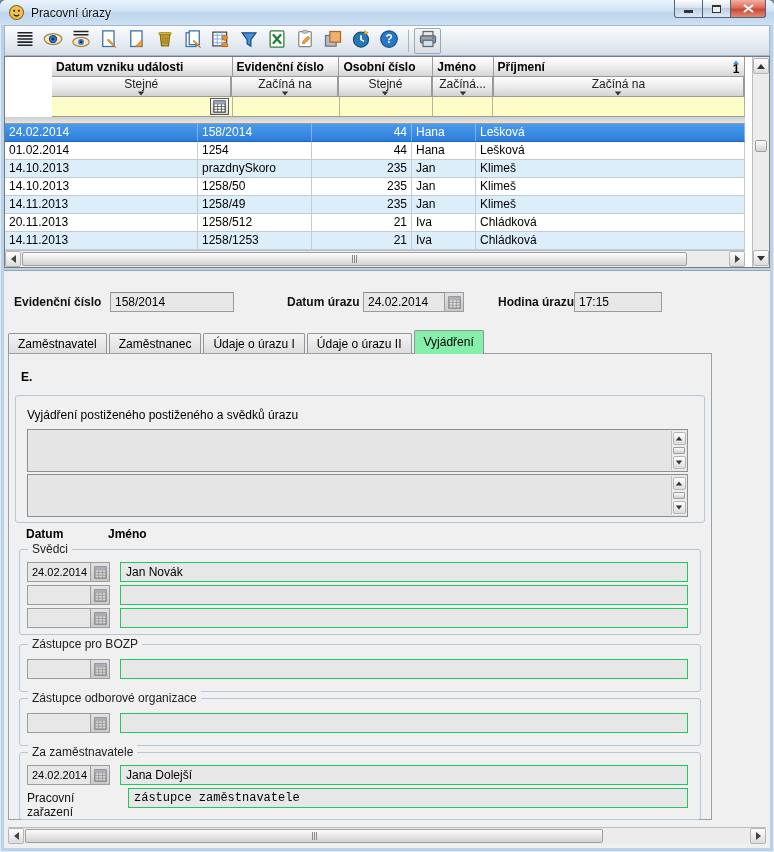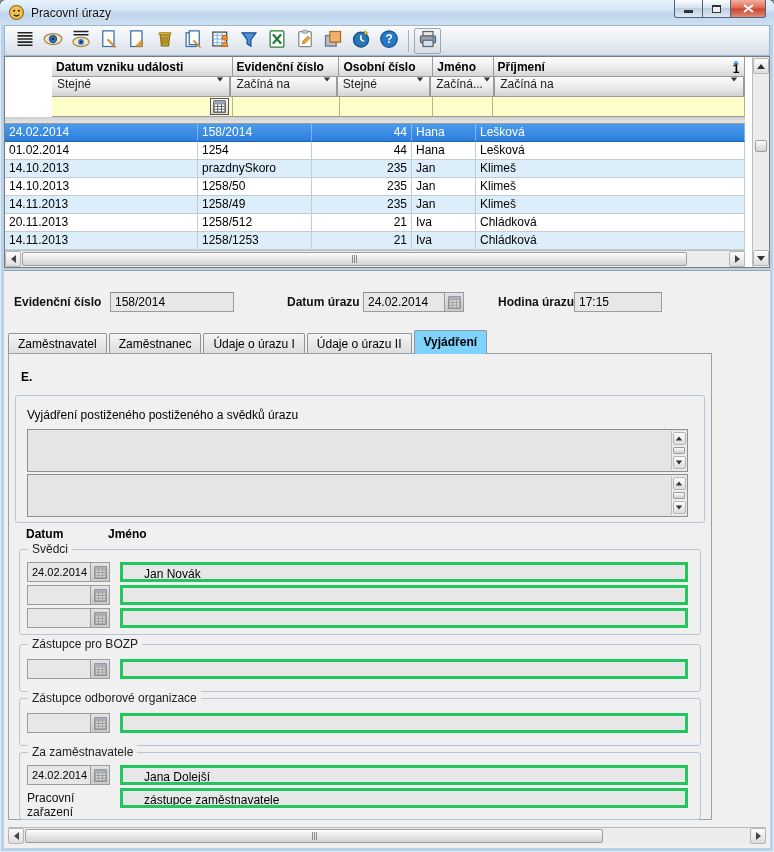--- a/index.html
+++ b/index.html
@@ -42,22 +42,22 @@
   .gridwrap { position:absolute; top:56px; left:4px; width:766px; height:212px;
     background:#fff; border:1px solid #7a7a7a; font-size:12px; }
   .gcols { position:absolute; left:0; top:0; width:740px; }
   .grow-line { display:flex;padding-left:47px; }
   .c0{width:193px;} .c1{width:114px;} .c2{width:100px;} .c3{width:64px;} .c4{width:269px;}
   .hcell { height:20px; background:linear-gradient(#ffffff,#ececec 55%,#d6d6d6);
     border-right:1px solid #9a9a9a; border-bottom:1px solid #9a9a9a;
     font-weight:bold; padding:2px 4px; display:flex; align-items:center; cursor:pointer; }
   .fcell { height:20px; background:linear-gradient(#fdfdfd,#e8e8e8 60%,#d2d2d2);
     border-right:2px solid #9a9a9a; border-bottom:1px solid #9a9a9a;
-    padding:0 5px; display:flex; align-items:flex-start; justify-content:space-between;
-    color:#222; cursor:pointer; }
+    padding:0 5px; display:flex; align-items:center; justify-content:space-between;
+    color:#222; cursor:pointer;flex-direction:column; }
   .ycell { height:20px; background:#fdfdc8; border-right:1px solid #b4b49a;
     border-bottom:1px solid #9a9a9a; position:relative; cursor:text; }
   .ybtn { position:absolute; right:3px; top:1px; width:19px; height:17px;
     border:1px solid #555; background:linear-gradient(#fcfcfc,#d8d8d8);
     display:flex; align-items:center; justify-content:center; cursor:pointer; }
   .gstrip { height:7px; background:linear-gradient(#cfcfcf,#e4e4e4); border-bottom:1px solid #9a9a9a; }
   .drow { display:flex; height:18px; cursor:pointer; }
   .dcell { border-right:1px solid #c3ccd3; border-bottom:1px solid #c3ccd3;
     padding:1px 4px; white-space:nowrap; overflow:hidden; }
   .dcell.num { text-align:right; }
@@ -101,43 +101,43 @@
     padding-left:4px; color:#000; overflow:hidden; white-space:nowrap; }
   .calbtn { width:19px; height:20px; border:1px solid #9c9c9c; border-left:none;
     background:linear-gradient(#e2e2e2,#c9c9c9); display:flex; align-items:center;
     justify-content:center; cursor:pointer; }
   .calbtn svg { width:13px; height:13px; }
 
   .tabs { position:absolute; top:60px; left:4px; display:flex; align-items:flex-end; height:23px; }
   .tab { height:21px; padding:0 9px; line-height:21px; border:1px solid #8f959b; border-bottom:none;
     background:linear-gradient(#f4f4f4,#dcdcdc); margin-right:2px; border-radius:2px 2px 0 0;
     cursor:pointer; position:relative; z-index:1; }
-  .tab.active { height:24px; line-height:23px; background:#7dd3fc; z-index:3;font-weight:bold; }
+  .tab.active { height:24px; line-height:23px; background:#86efac; z-index:3; }
 
   .tabpanel { position:absolute; top:82px; left:4px; width:704px; height:467px;
     border:1px solid #9aa0a6; background:#f0f0f0; z-index:2; }
 
   .slabel { position:absolute; font-weight:bold; }
 
   .groupbox { position:absolute; border:1px solid #b4c6d8; border-radius:3px; }
   .legend { position:absolute; top:-8px; left:8px; background:#f0f0f0; padding:0 4px; color:#222; }
 
   .ta { position:absolute; background:#e5e5e5; border:1px solid #8f8f8f; }
   .tasb { position:absolute; top:1px; right:1px; bottom:1px; width:15px; background:#ededed;
     border-left:1px solid #c0c0c0; display:flex; flex-direction:column; align-items:center;
     justify-content:space-between; padding:1px 0; }
   .tasb .sbbtn { width:13px; height:13px; }
   .tathumb { width:12px; height:7px; background:linear-gradient(#fbfbfb,#cfcfcf);
     border:1px solid #9e9e9e; border-radius:1px; cursor:grab; }
 
   .frow { display:flex; align-items:center; padding:0 12px 0 7px; height:20px; margin-bottom:3px; }
   .dfield { width:64px; height:20px; background:#e7e7e7; border:1px solid #9c9c9c;
     line-height:18px; padding-left:4px; font-size:11px; white-space:nowrap; overflow:hidden; }
-  .nfield { flex:1; height:20px; background:#e7e7e7; border:3px solid #22c55e;
-    line-height:18px; padding-left:21px; margin-left:10px; white-space:nowrap; overflow:hidden; }
+  .nfield { flex:1; height:20px; background:#e7e7e7; border:1px solid #22c55e;
+    line-height:18px; padding-left:5px; margin-left:10px; white-space:nowrap; overflow:hidden; }
   .rlabel { width:93px; flex:0 0 93px; color:#111;margin-top:14px; }
 </style>
 </head>
 <body>
 
 <div class="win">
 
   <div class="titlebar">
     <span class="ticon">
       <svg viewBox="0 0 16 16">
@@ -542,21 +542,21 @@
               <svg viewBox="0 0 12 12">
                 <rect x="0.8" y="0.8" width="10.4" height="10.4" fill="#d4d4d4" stroke="#777"></rect>
                 <path d="M0.8 3.5h10.4M0.8 6h10.4M0.8 8.5h10.4M4.3 3.5v7.7M7.8 3.5v7.7" stroke="#999" stroke-width="0.8"></path>
                 <rect x="0.8" y="0.8" width="10.4" height="2.4" fill="#a8aeba"></rect>
               </svg>
             </span>
           <span class="nfield">Jana Dolejší</span>
         </div>
         <div class="frow">
           <span class="rlabel">Pracovní zařazení</span>
-          <span class="nfield" style="margin-left:0;">zástupce zaměstnavatele</span>
+          <span class="nfield" style="margin-left:8px;font-family:Liberation Mono, monospace;">zástupce zaměstnavatele</span>
         </div>
       </div>
     </div>
 
     <div class="hsb" style="left:4px; width:758px; bottom:auto; top:556px;">
       <div class="sbbtn">
           <span class="tri-lf"></span>
         </div>
       <div class="sbtrack">
           <div class="sbthumb" style="left:1px; width:578px; top:1px; bottom:1px;">

